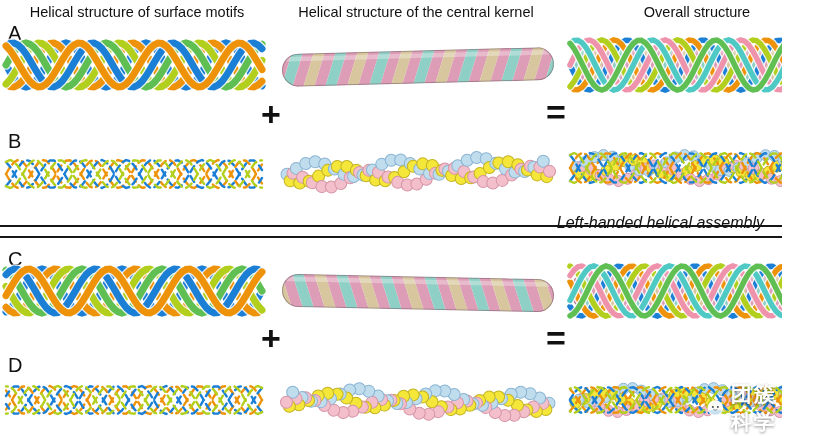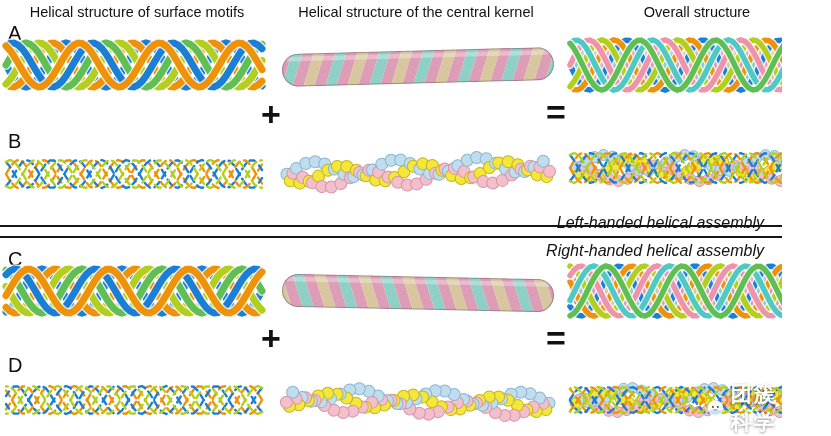--- a/index.html
+++ b/index.html
@@ -342,21 +342,20 @@
         <path d="M0.0,45.0 L4.0,39.8 L7.9,32.7 L11.9,25.5 L15.9,19.8 L19.8,17.1 L23.8,18.0 L27.8,22.4 L31.8,29.0 L35.7,36.4 L39.7,42.8 L43.7,46.4 L47.6,46.6 L51.6,43.2 L55.6,37.1 L59.5,29.7 L63.5,22.9 L67.5,18.3 L71.4,17.0 L75.4,19.4 L79.4,24.9 L83.4,32.0 L87.3,39.2 L91.3,44.6 L95.3,47.0 L99.2,45.7 L103.2,41.0 L107.2,34.2 L111.1,26.8 L115.1,20.7 L119.1,17.4 L123.0,17.6 L127.0,21.3 L131.0,27.6 L135.0,35.0 L138.9,41.7 L142.9,46.0 L146.9,46.9 L150.8,44.1 L154.8,38.4 L158.8,31.2 L162.7,24.1 L166.7,19.0 L170.7,17.0 L174.6,18.7 L178.6,23.6 L182.6,30.6 L186.6,37.9 L190.5,43.8 L194.5,46.8 L198.5,46.2 L202.4,42.1 L206.4,35.6 L210.4,28.2 L214.3,21.7 L218.3,17.7 L222.3,17.2 L226.2,20.3 L230.2,26.3 L234.2,33.6 L238.2,40.5 L242.1,45.4 L246.1,47.0 L250.1,44.9 L254.0,39.7 L258.0,32.6 " fill="none" stroke="#1b7fd6" stroke-width="2.4" stroke-dasharray="7 4.5" stroke-linecap="round"></path>
         <path d="M0.0,19.0 L4.0,24.2 L7.9,31.3 L11.9,38.5 L15.9,44.2 L19.8,46.9 L23.8,46.0 L27.8,41.6 L31.8,35.0 L35.7,27.6 L39.7,21.2 L43.7,17.6 L47.6,17.4 L51.6,20.8 L55.6,26.9 L59.5,34.3 L63.5,41.1 L67.5,45.7 L71.4,47.0 L75.4,44.6 L79.4,39.1 L83.4,32.0 L87.3,24.8 L91.3,19.4 L95.3,17.0 L99.2,18.3 L103.2,23.0 L107.2,29.8 L111.1,37.2 L115.1,43.3 L119.1,46.6 L123.0,46.4 L127.0,42.7 L131.0,36.4 L135.0,29.0 L138.9,22.3 L142.9,18.0 L146.9,17.1 L150.8,19.9 L154.8,25.6 L158.8,32.8 L162.7,39.9 L166.7,45.0 L170.7,47.0 L174.6,45.3 L178.6,40.4 L182.6,33.4 L186.6,26.1 L190.5,20.2 L194.5,17.2 L198.5,17.8 L202.4,21.9 L206.4,28.4 L210.4,35.8 L214.3,42.3 L218.3,46.3 L222.3,46.8 L226.2,43.7 L230.2,37.7 L234.2,30.4 L238.2,23.5 L242.1,18.6 L246.1,17.0 L250.1,19.1 L254.0,24.3 L258.0,31.4 " fill="none" stroke="#1b7fd6" stroke-width="2.4" stroke-dasharray="7 4.5" stroke-linecap="round"></path>
         <path d="M0.0,19.0 L4.0,17.0 L7.9,18.7 L11.9,23.6 L15.9,30.5 L19.8,37.8 L23.8,43.7 L27.8,46.8 L31.8,46.2 L35.7,42.2 L39.7,35.7 L43.7,28.3 L47.6,21.8 L51.6,17.8 L55.6,17.2 L59.5,20.3 L63.5,26.2 L67.5,33.5 L71.4,40.5 L75.4,45.4 L79.4,47.0 L83.4,45.0 L87.3,39.8 L91.3,32.7 L95.3,25.5 L99.2,19.8 L103.2,17.1 L107.2,18.1 L111.1,22.4 L115.1,29.1 L119.1,36.5 L123.0,42.8 L127.0,46.5 L131.0,46.6 L135.0,43.2 L138.9,37.1 L142.9,29.7 L146.9,22.9 L150.8,18.3 L154.8,17.0 L158.8,19.4 L162.7,24.9 L166.7,32.1 L170.7,39.2 L174.6,44.6 L178.6,47.0 L182.6,45.6 L186.6,41.0 L190.5,34.1 L194.5,26.8 L198.5,20.7 L202.4,17.4 L206.4,17.6 L210.4,21.3 L214.3,27.7 L218.3,35.1 L222.3,41.7 L226.2,46.0 L230.2,46.9 L234.2,44.1 L238.2,38.4 L242.1,31.1 L246.1,24.1 L250.1,19.0 L254.0,17.0 L258.0,18.7 " fill="none" stroke="#b3cf1e" stroke-width="2.4" stroke-dasharray="7 4.5" stroke-linecap="round"></path>
         <path d="M0.0,45.0 L4.0,47.0 L7.9,45.3 L11.9,40.4 L15.9,33.5 L19.8,26.2 L23.8,20.3 L27.8,17.2 L31.8,17.8 L35.7,21.8 L39.7,28.3 L43.7,35.7 L47.6,42.2 L51.6,46.2 L55.6,46.8 L59.5,43.7 L63.5,37.8 L67.5,30.5 L71.4,23.5 L75.4,18.6 L79.4,17.0 L83.4,19.0 L87.3,24.2 L91.3,31.3 L95.3,38.5 L99.2,44.2 L103.2,46.9 L107.2,45.9 L111.1,41.6 L115.1,34.9 L119.1,27.5 L123.0,21.2 L127.0,17.5 L131.0,17.4 L135.0,20.8 L138.9,26.9 L142.9,34.3 L146.9,41.1 L150.8,45.7 L154.8,47.0 L158.8,44.6 L162.7,39.1 L166.7,31.9 L170.7,24.8 L174.6,19.4 L178.6,17.0 L182.6,18.4 L186.6,23.0 L190.5,29.9 L194.5,37.2 L198.5,43.3 L202.4,46.6 L206.4,46.4 L210.4,42.7 L214.3,36.3 L218.3,28.9 L222.3,22.3 L226.2,18.0 L230.2,17.1 L234.2,19.9 L238.2,25.6 L242.1,32.9 L246.1,39.9 L250.1,45.0 L254.0,47.0 L258.0,45.3 " fill="none" stroke="#b3cf1e" stroke-width="2.4" stroke-dasharray="7 4.5" stroke-linecap="round"></path>
       </g>
     </svg>
 
   <div class="caption" style="top:214px">Left-handed helical assembly</div>
   <div class="divider" style="top:225px"></div>
   <div class="divider" style="top:236px"></div>
-  <div class="caption" style="top:242px">Right-handed helical assembly</div>
 
   <svg class="fig" id="fig-c1" style="left:6px;top:256px" width="256" height="70" viewBox="0 0 256 70">
       <g transform="translate(256,0) scale(-1,1)">
         <path d="M0.0,35.0 L4.0,41.8 L8.0,47.9 L12.0,52.8 L16.0,55.9 L20.0,57.0 L24.0,55.9 L28.0,52.8 L32.0,47.9 L36.0,41.8 L40.0,35.0 L44.0,28.2 L48.0,22.1 L52.0,17.2 L56.0,14.1 L60.0,13.0 L64.0,14.1 L68.0,17.2 L72.0,22.1 L76.0,28.2 L80.0,35.0 L84.0,41.8 L88.0,47.9 L92.0,52.8 L96.0,55.9 L100.0,57.0 L104.0,55.9 L108.0,52.8 L112.0,47.9 L116.0,41.8 L120.0,35.0 L124.0,28.2 L128.0,22.1 L132.0,17.2 L136.0,14.1 L140.0,13.0 L144.0,14.1 L148.0,17.2 L152.0,22.1 L156.0,28.2 L160.0,35.0 L164.0,41.8 L168.0,47.9 L172.0,52.8 L176.0,55.9 L180.0,57.0 L184.0,55.9 L188.0,52.8 L192.0,47.9 L196.0,41.8 L200.0,35.0 L204.0,28.2 L208.0,22.1 L212.0,17.2 L216.0,14.1 L220.0,13.0 L224.0,14.1 L228.0,17.2 L232.0,22.1 L236.0,28.2 L240.0,35.0 L244.0,41.8 L248.0,47.9 L252.0,52.8 L256.0,55.9 " fill="none" stroke="#ffffff" stroke-width="9.6" stroke-linecap="round" opacity="0.85"></path>
         <path d="M0.0,35.0 L4.0,41.8 L8.0,47.9 L12.0,52.8 L16.0,55.9 L20.0,57.0 L24.0,55.9 L28.0,52.8 L32.0,47.9 L36.0,41.8 L40.0,35.0 L44.0,28.2 L48.0,22.1 L52.0,17.2 L56.0,14.1 L60.0,13.0 L64.0,14.1 L68.0,17.2 L72.0,22.1 L76.0,28.2 L80.0,35.0 L84.0,41.8 L88.0,47.9 L92.0,52.8 L96.0,55.9 L100.0,57.0 L104.0,55.9 L108.0,52.8 L112.0,47.9 L116.0,41.8 L120.0,35.0 L124.0,28.2 L128.0,22.1 L132.0,17.2 L136.0,14.1 L140.0,13.0 L144.0,14.1 L148.0,17.2 L152.0,22.1 L156.0,28.2 L160.0,35.0 L164.0,41.8 L168.0,47.9 L172.0,52.8 L176.0,55.9 L180.0,57.0 L184.0,55.9 L188.0,52.8 L192.0,47.9 L196.0,41.8 L200.0,35.0 L204.0,28.2 L208.0,22.1 L212.0,17.2 L216.0,14.1 L220.0,13.0 L224.0,14.1 L228.0,17.2 L232.0,22.1 L236.0,28.2 L240.0,35.0 L244.0,41.8 L248.0,47.9 L252.0,52.8 L256.0,55.9 " fill="none" stroke="#1b7fd6" stroke-width="7" stroke-linecap="round"></path>
         <path d="M0.0,54.1 L4.0,56.5 L8.0,56.9 L12.0,55.1 L16.0,51.3 L20.0,46.0 L24.0,39.6 L28.0,32.7 L32.0,26.1 L36.0,20.3 L40.0,15.9 L44.0,13.5 L48.0,13.1 L52.0,14.9 L56.0,18.7 L60.0,24.0 L64.0,30.4 L68.0,37.3 L72.0,43.9 L76.0,49.7 L80.0,54.1 L84.0,56.5 L88.0,56.9 L92.0,55.1 L96.0,51.3 L100.0,46.0 L104.0,39.6 L108.0,32.7 L112.0,26.1 L116.0,20.3 L120.0,15.9 L124.0,13.5 L128.0,13.1 L132.0,14.9 L136.0,18.7 L140.0,24.0 L144.0,30.4 L148.0,37.3 L152.0,43.9 L156.0,49.7 L160.0,54.1 L164.0,56.5 L168.0,56.9 L172.0,55.1 L176.0,51.3 L180.0,46.0 L184.0,39.6 L188.0,32.7 L192.0,26.1 L196.0,20.3 L200.0,15.9 L204.0,13.5 L208.0,13.1 L212.0,14.9 L216.0,18.7 L220.0,24.0 L224.0,30.4 L228.0,37.3 L232.0,43.9 L236.0,49.7 L240.0,54.1 L244.0,56.5 L248.0,56.9 L252.0,55.1 L256.0,51.3 " fill="none" stroke="#ffffff" stroke-width="9.6" stroke-linecap="round" opacity="0.85"></path>
         <path d="M0.0,54.1 L4.0,56.5 L8.0,56.9 L12.0,55.1 L16.0,51.3 L20.0,46.0 L24.0,39.6 L28.0,32.7 L32.0,26.1 L36.0,20.3 L40.0,15.9 L44.0,13.5 L48.0,13.1 L52.0,14.9 L56.0,18.7 L60.0,24.0 L64.0,30.4 L68.0,37.3 L72.0,43.9 L76.0,49.7 L80.0,54.1 L84.0,56.5 L88.0,56.9 L92.0,55.1 L96.0,51.3 L100.0,46.0 L104.0,39.6 L108.0,32.7 L112.0,26.1 L116.0,20.3 L120.0,15.9 L124.0,13.5 L128.0,13.1 L132.0,14.9 L136.0,18.7 L140.0,24.0 L144.0,30.4 L148.0,37.3 L152.0,43.9 L156.0,49.7 L160.0,54.1 L164.0,56.5 L168.0,56.9 L172.0,55.1 L176.0,51.3 L180.0,46.0 L184.0,39.6 L188.0,32.7 L192.0,26.1 L196.0,20.3 L200.0,15.9 L204.0,13.5 L208.0,13.1 L212.0,14.9 L216.0,18.7 L220.0,24.0 L224.0,30.4 L228.0,37.3 L232.0,43.9 L236.0,49.7 L240.0,54.1 L244.0,56.5 L248.0,56.9 L252.0,55.1 L256.0,51.3 " fill="none" stroke="#ee9309" stroke-width="7" stroke-linecap="round"></path>
         <path d="M0.0,54.1 L4.0,49.7 L8.0,43.9 L12.0,37.3 L16.0,30.4 L20.0,24.0 L24.0,18.7 L28.0,14.9 L32.0,13.1 L36.0,13.5 L40.0,15.9 L44.0,20.3 L48.0,26.1 L52.0,32.7 L56.0,39.6 L60.0,46.0 L64.0,51.3 L68.0,55.1 L72.0,56.9 L76.0,56.5 L80.0,54.1 L84.0,49.7 L88.0,43.9 L92.0,37.3 L96.0,30.4 L100.0,24.0 L104.0,18.7 L108.0,14.9 L112.0,13.1 L116.0,13.5 L120.0,15.9 L124.0,20.3 L128.0,26.1 L132.0,32.7 L136.0,39.6 L140.0,46.0 L144.0,51.3 L148.0,55.1 L152.0,56.9 L156.0,56.5 L160.0,54.1 L164.0,49.7 L168.0,43.9 L172.0,37.3 L176.0,30.4 L180.0,24.0 L184.0,18.7 L188.0,14.9 L192.0,13.1 L196.0,13.5 L200.0,15.9 L204.0,20.3 L208.0,26.1 L212.0,32.7 L216.0,39.6 L220.0,46.0 L224.0,51.3 L228.0,55.1 L232.0,56.9 L236.0,56.5 L240.0,54.1 L244.0,49.7 L248.0,43.9 L252.0,37.3 L256.0,30.4 " fill="none" stroke="#ffffff" stroke-width="9.6" stroke-linecap="round" opacity="0.85"></path>
         <path d="M0.0,54.1 L4.0,49.7 L8.0,43.9 L12.0,37.3 L16.0,30.4 L20.0,24.0 L24.0,18.7 L28.0,14.9 L32.0,13.1 L36.0,13.5 L40.0,15.9 L44.0,20.3 L48.0,26.1 L52.0,32.7 L56.0,39.6 L60.0,46.0 L64.0,51.3 L68.0,55.1 L72.0,56.9 L76.0,56.5 L80.0,54.1 L84.0,49.7 L88.0,43.9 L92.0,37.3 L96.0,30.4 L100.0,24.0 L104.0,18.7 L108.0,14.9 L112.0,13.1 L116.0,13.5 L120.0,15.9 L124.0,20.3 L128.0,26.1 L132.0,32.7 L136.0,39.6 L140.0,46.0 L144.0,51.3 L148.0,55.1 L152.0,56.9 L156.0,56.5 L160.0,54.1 L164.0,49.7 L168.0,43.9 L172.0,37.3 L176.0,30.4 L180.0,24.0 L184.0,18.7 L188.0,14.9 L192.0,13.1 L196.0,13.5 L200.0,15.9 L204.0,20.3 L208.0,26.1 L212.0,32.7 L216.0,39.6 L220.0,46.0 L224.0,51.3 L228.0,55.1 L232.0,56.9 L236.0,56.5 L240.0,54.1 L244.0,49.7 L248.0,43.9 L252.0,37.3 L256.0,30.4 " fill="none" stroke="#b3cf1e" stroke-width="7" stroke-linecap="round"></path>
         <path d="M0.0,35.0 L4.0,28.2 L8.0,22.1 L12.0,17.2 L16.0,14.1 L20.0,13.0 L24.0,14.1 L28.0,17.2 L32.0,22.1 L36.0,28.2 L40.0,35.0 L44.0,41.8 L48.0,47.9 L52.0,52.8 L56.0,55.9 L60.0,57.0 L64.0,55.9 L68.0,52.8 L72.0,47.9 L76.0,41.8 L80.0,35.0 L84.0,28.2 L88.0,22.1 L92.0,17.2 L96.0,14.1 L100.0,13.0 L104.0,14.1 L108.0,17.2 L112.0,22.1 L116.0,28.2 L120.0,35.0 L124.0,41.8 L128.0,47.9 L132.0,52.8 L136.0,55.9 L140.0,57.0 L144.0,55.9 L148.0,52.8 L152.0,47.9 L156.0,41.8 L160.0,35.0 L164.0,28.2 L168.0,22.1 L172.0,17.2 L176.0,14.1 L180.0,13.0 L184.0,14.1 L188.0,17.2 L192.0,22.1 L196.0,28.2 L200.0,35.0 L204.0,41.8 L208.0,47.9 L212.0,52.8 L216.0,55.9 L220.0,57.0 L224.0,55.9 L228.0,52.8 L232.0,47.9 L236.0,41.8 L240.0,35.0 L244.0,28.2 L248.0,22.1 L252.0,17.2 L256.0,14.1 " fill="none" stroke="#ffffff" stroke-width="9.6" stroke-linecap="round" opacity="0.85"></path>

